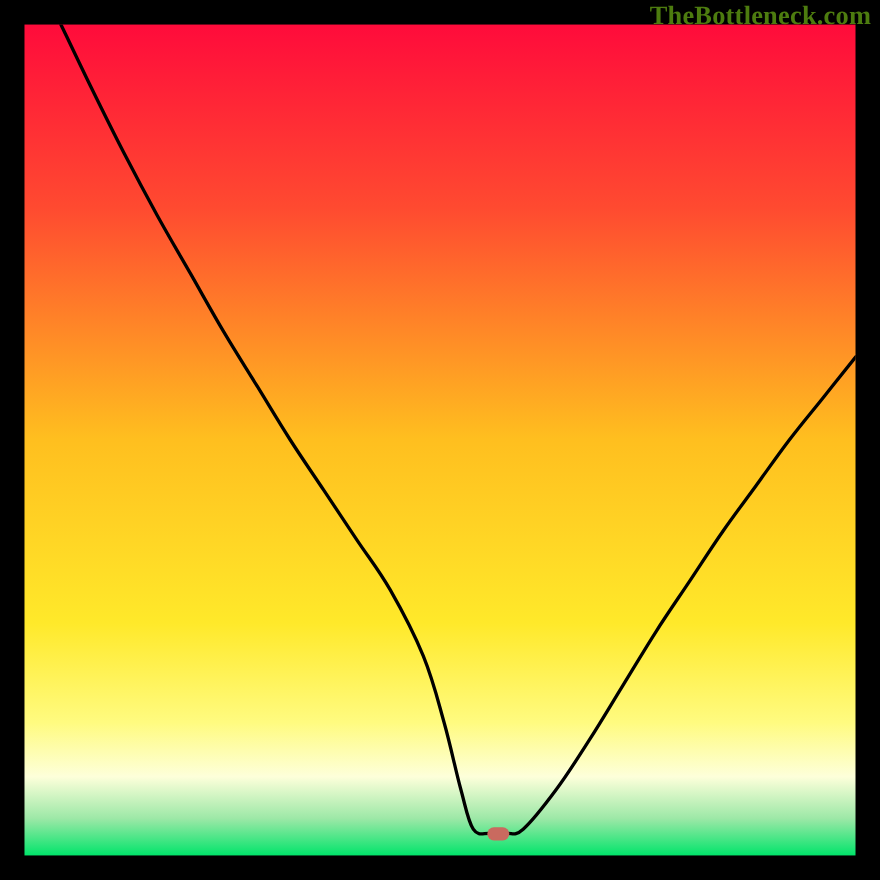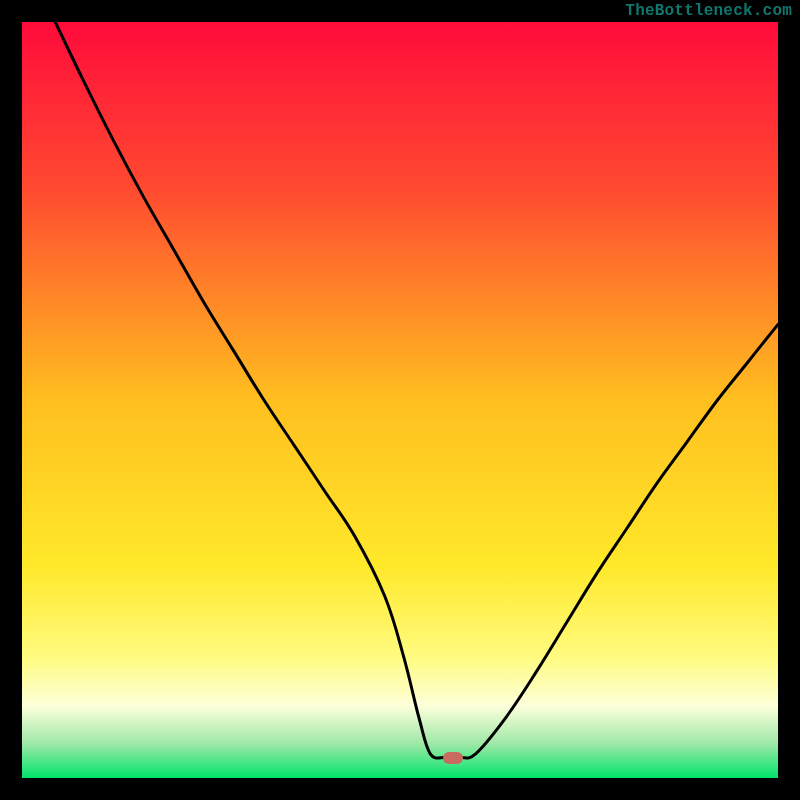--- a/index.html
+++ b/index.html
@@ -37,24 +37,24 @@
     width: 20px;
     height: 12px;
     border-radius: 6px;
     background: #c96a5f;
     transform: translate(-50%, -50%);
   }
   .watermark {
     position: absolute;
     top: 2px;
     right: 8px;
-    font-family: Liberation Mono, monospace;
-    font-size: 16px;
+    font-family: Liberation Serif, serif;
+    font-size: 24px;
     font-weight: 600;
-    color: #0f766e;
+    color: #4d7c0f;
     letter-spacing: 0.2px;
     user-select: none;
   }
 </style>
 </head>
 <body>
 
 <div class="frame">
   <div class="watermark">TheBottleneck.com</div>
 

